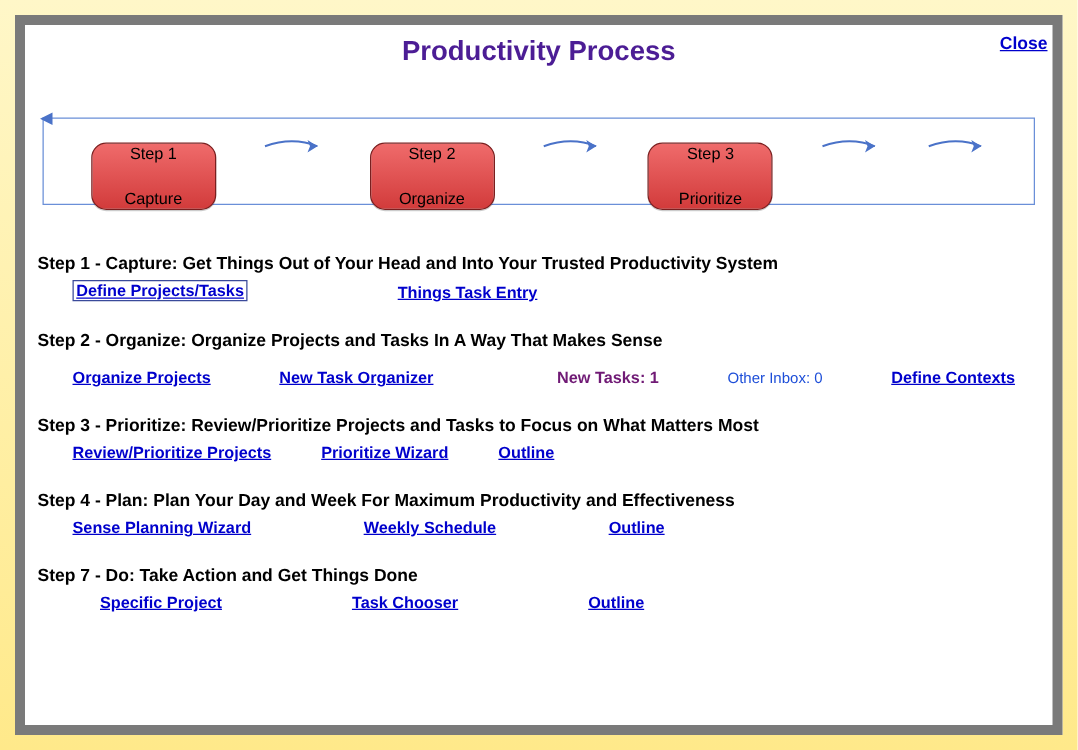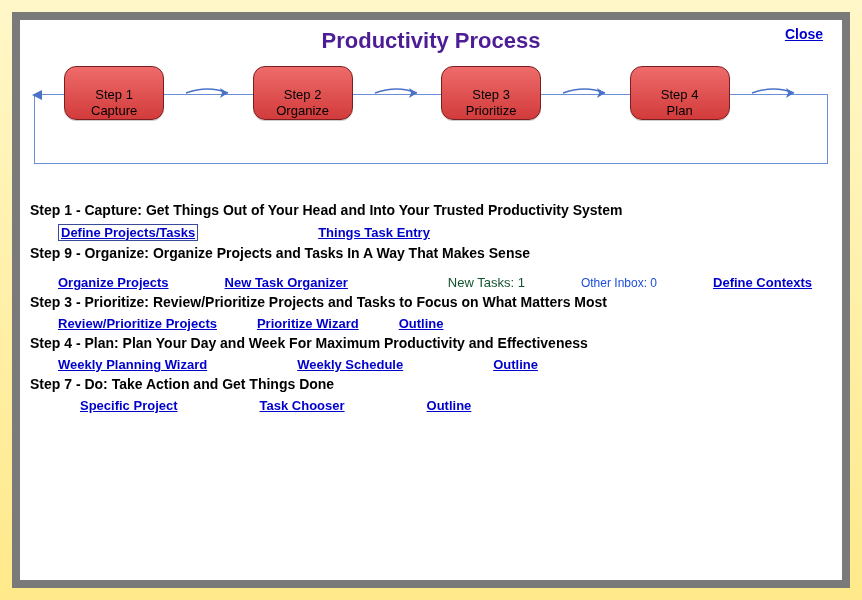--- a/index.html
+++ b/index.html
@@ -16,21 +16,21 @@
     margin: 12px;
     border: 8px solid #7a7a7a;
     background: #ffffff;
     height: 576px;
     position: relative;
     padding: 4px 10px 10px 10px;
   }
   .close-link {
     position: absolute;
     top: 6px;
-    right: 19px;
+    right: 4px;
     font-size: 14px;
     font-weight: bold;
     color: #0000cc;
     text-decoration: underline;
     cursor: pointer;
   }
   .title {
     text-align: center;
     font-size: 22px;
     font-weight: bold;
@@ -60,60 +60,61 @@
   }
   .step-node {
     background: linear-gradient(to bottom, #ef6b6b, #d23b3b);
     border: 1px solid #7a1f1f;
     border-radius: 12px;
     width: 100px;
     height: 54px;
     display: flex;
     flex-direction: column;
     align-items: center;
-    justify-content: flex-end;
+    justify-content: space-between;
     font-size: 13px;
     color: #000;
     box-shadow: 0 1px 0 rgba(0,0,0,0.2);
     line-height: 1.25;
+    margin-top: 48px;
   }
   .arrow {
     flex: 0 0 auto;
     display: flex;
     align-items: center;
   }
   .arrow svg { display:block; }
   .section-heading {
     font-size: 14px;
     font-weight: bold;
     color: #000;
-    margin: 4px 0 6px 0;
+    margin: 23px 0 6px 0;
   }
   .row {
     display: flex;
     gap: 40px;
     padding-left: 28px;
     font-size: 13px;
-    align-items: center;
+    align-items: flex-end;
     flex-wrap: wrap;
   }
   .link {
     color: #0000cc;
     font-weight: bold;
     text-decoration: underline;
     cursor: pointer;
     white-space: nowrap;
   }
   .boxed-link {
     border: 1px solid #3a4a9a;
     padding: 0 2px;
   }
   .red-info {
-    color: #14532d;
-    font-weight: normal;
+    color: #701a75;
+    font-weight: bold;
     white-space: nowrap;
     padding-left: 44px;
   }
   .gray-info {
     color: #1d4ed8;
     white-space: nowrap;
     font-size: 12px;
   }
   .row1 { gap: 120px; }
 </style>
@@ -156,40 +157,36 @@
       <div class="step-node">
         <span>Step 3</span>
         <span>Prioritize</span>
       </div>
       <span class="arrow">
         <svg width="48" height="20">
             <path d="M2 10 Q 24 2 44 10" stroke="#4a72c8" stroke-width="1.5" fill="none"></path>
             <polygon points="44,10 36,5 38,10 36,15" fill="#4a72c8"></polygon>
           </svg>
       </span>
-      <div class="step-node">
-        <span>Step 4</span>
-        <span>Plan</span>
-      </div>
       <span class="arrow">
         <svg width="48" height="20">
             <path d="M2 10 Q 24 2 44 10" stroke="#4a72c8" stroke-width="1.5" fill="none"></path>
             <polygon points="44,10 36,5 38,10 36,15" fill="#4a72c8"></polygon>
           </svg>
       </span>
     </div>
   </div>
 
   <div class="section-heading">Step 1 - Capture: Get Things Out of Your Head and Into Your Trusted Productivity System</div>
   <div class="row row1">
     <a class="link boxed-link">Define Projects/Tasks</a>
     <a class="link">Things Task Entry</a>
   </div>
 
-  <div class="section-heading">Step 9 - Organize: Organize Projects and Tasks In A Way That Makes Sense</div>
+  <div class="section-heading">Step 2 - Organize: Organize Projects and Tasks In A Way That Makes Sense</div>
   <div class="row" style="justify-content:space-between; padding-right:20px;margin-top:14px;">
     <a class="link">Organize Projects</a>
     <a class="link">New Task Organizer</a>
     <span class="red-info">
       <span>New Tasks:</span>
       <span>1</span>
     </span>
     <span class="gray-info">
       <span>Other Inbox:</span>
       <span>0</span>
@@ -199,25 +196,25 @@
 
   <div class="section-heading">Step 3 - Prioritize: Review/Prioritize Projects and Tasks to Focus on What Matters Most</div>
   <div class="row" style="">
     <a class="link">Review/Prioritize Projects</a>
     <a class="link">Prioritize Wizard</a>
     <a class="link">Outline</a>
   </div>
 
   <div class="section-heading">Step 4 - Plan: Plan Your Day and Week For Maximum Productivity and Effectiveness</div>
   <div class="row" style="gap:90px;">
-    <a class="link">Weekly Planning Wizard</a>
+    <a class="link">Sense Planning Wizard</a>
     <a class="link">Weekly Schedule</a>
     <a class="link">Outline</a>
   </div>
 
   <div class="section-heading">Step 7 - Do: Take Action and Get Things Done</div>
-  <div class="row" style="gap:82px; padding-left:50px;">
+  <div class="row" style="gap:104px; padding-left:50px;">
     <a class="link">Specific Project</a>
     <a class="link">Task Chooser</a>
     <a class="link">Outline</a>
   </div>
 
 </div>
 
 </body></html>

